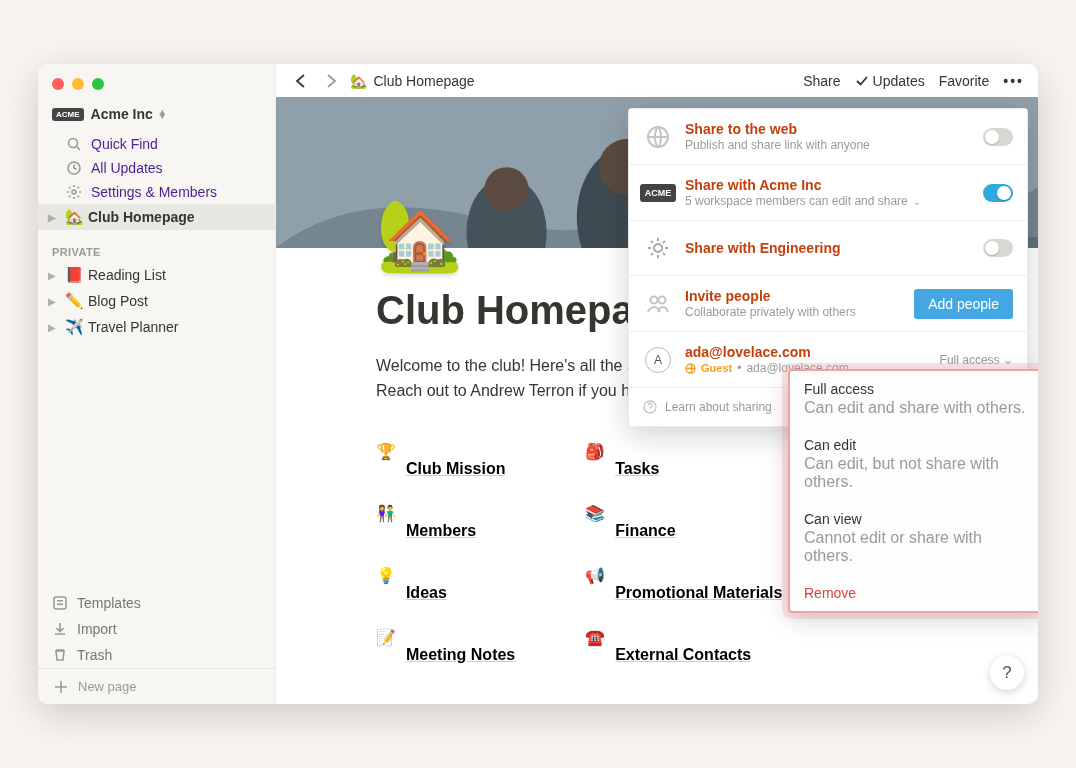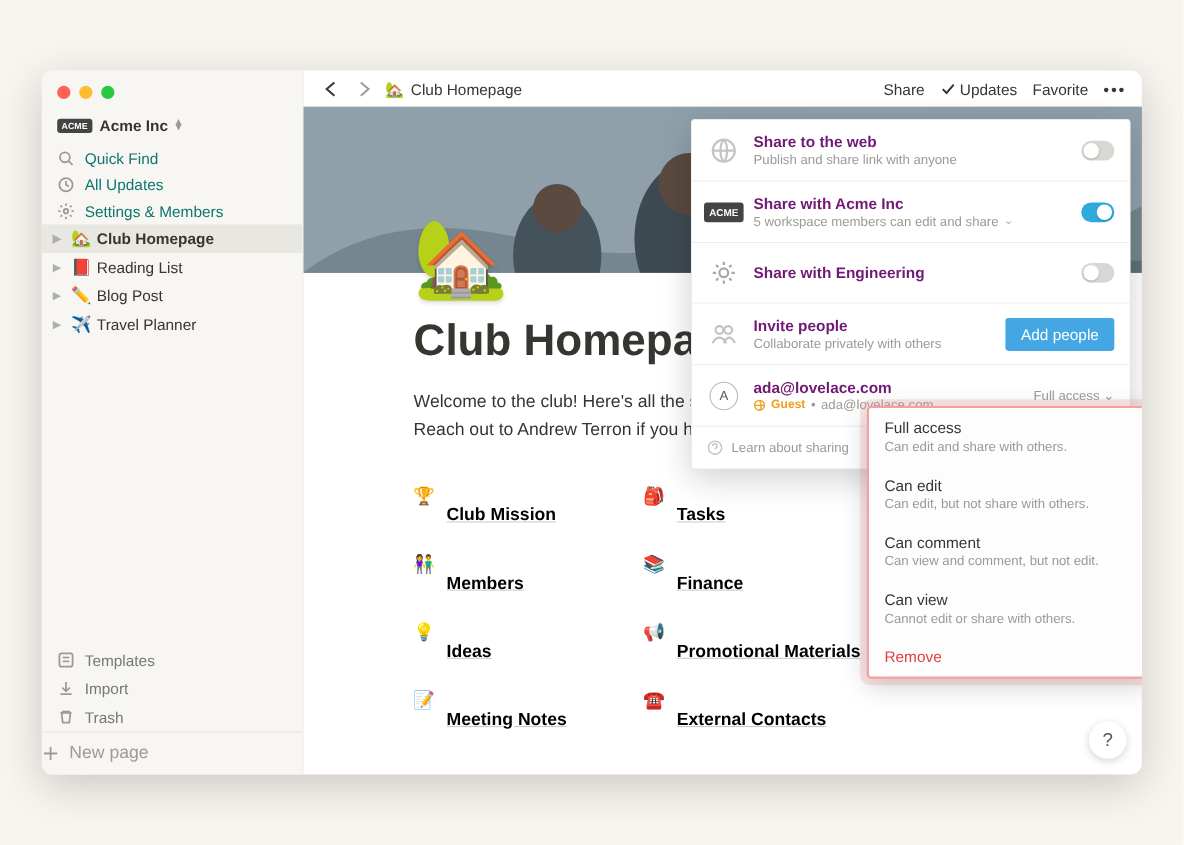--- a/index.html
+++ b/index.html
@@ -34,21 +34,21 @@
 .workspace-btn {
   display: flex; align-items: center; gap: 7px;
   padding: 2px 14px 10px;
   font-weight: 600; font-size: 14px; color: #37352f;
   cursor: pointer;
 }
 .acme-badge { background: #444; color: #fff; font-size: 8px; padding: 2px 4px; border-radius: 3px; font-weight: 700; }
 .ws-chevron { color: #9b9a97; font-size: 10px; display: inline-flex; flex-direction: column; line-height: 4px; }
 .side-item {
   display: flex; align-items: center; gap: 9px;
-  padding: 4px 14px; color: #0f766e; font-size: 14px;
+  padding: 4px 28px; color: #4c1d95; font-size: 14px;
   cursor: pointer;
 }
 .side-item .icon { width: 16px; height: 16px; display: inline-flex; align-items: center; justify-content: center; }
 .side-section {
   padding: 16px 14px 4px;
   font-size: 11px; color: #9b9a97;
   font-weight: 600; letter-spacing: .4px;
 }
 .page-row {
   display: flex; align-items: center; gap: 5px;
@@ -56,21 +56,21 @@
   cursor: pointer;
 }
 .page-row .chev { color: #aeaeae; font-size: 10px; width: 12px; }
 .page-row .emoji { width: 18px; font-size: 15px; }
 .page-row.active { background: #e9e7e2; font-weight: 600; }
 .sidebar-spacer { flex: 1; }
 .sidebar-footer .side-item { color: #777; padding: 5px 14px; }
 .new-page {
   border-top: 1px solid rgba(0,0,0,.07);
   display: flex; align-items: center; gap: 10px;
-  padding: 10px 1px; color: #9b9a97; font-size: 16px;
+  padding: 10px 16px; color: #9b9a97; font-size: 13px;
   cursor: pointer;
 }
 
 .main { flex: 1; position: relative; display: flex; flex-direction: column; }
 .topbar {
   height: 44px; display: flex; align-items: center; padding: 0 14px; gap: 8px;
 }
 .nav-arrow { color: #37352f; width: 22px; height: 22px; display: inline-flex; align-items: center; justify-content: center; cursor: pointer; }
 .breadcrumb { font-size: 14px; color: #37352f; display: flex; align-items: center; gap: 6px; }
 .topbar-right { margin-left: auto; display: flex; align-items: flex-end; gap: 14px; }
@@ -93,42 +93,42 @@
 .popover {
   position: absolute; top: 44px; right: 10px; width: 400px;
   background: #fff; border: 1px solid rgba(0,0,0,.08); border-radius: 4px;
   box-shadow: 0 8px 30px rgba(0,0,0,.18);
   z-index: 5;
 }
 .share-row { display: flex; align-items: center; gap: 12px; padding: 12px 14px; border-bottom: 1px solid #eee; }
 .share-row:last-child { border-bottom: none; }
 .share-icon { width: 30px; height: 30px; display: flex; align-items: center; justify-content: center; }
 .share-text { flex: 1; }
-.share-title { font-size: 14px; font-weight: 600; color: #701a75; }
+.share-title { font-size: 14px; font-weight: 600; color: #c2410c; }
 .share-sub { font-size: 12px; color: #9b9a97; margin-top: 1px; display: flex; align-items: center; gap: 5px; }
 .share-sub .mini-chev { color: #aaa; font-size: 10px; }
 .toggle { width: 30px; height: 18px; border-radius: 10px; background: #d8d7d3; position: relative; cursor: pointer; }
 .toggle .knob { width: 14px; height: 14px; border-radius: 50%; background: #fff; position: absolute; top: 2px; left: 2px; box-shadow: 0 1px 2px rgba(0,0,0,.2); }
 .toggle.on { background: #2eaadc; }
 .toggle.on .knob { left: 14px; }
 .add-people-btn { background: #44a7e3; color: #fff; border: none; padding: 7px 14px; font-size: 14px; border-radius: 3px; cursor: pointer; font-weight: 500; }
 .guest-avatar { width: 26px; height: 26px; border: 1px solid #bbb; border-radius: 50%; display: flex; align-items: center; justify-content: center; font-size: 12px; color: #555; }
 .guest-badge { color: #f0a020; font-size: 11px; font-weight: 600; }
 .access-btn { font-size: 12px; color: #9b9a97; cursor: pointer; }
 .learn-row { display: flex; align-items: center; gap: 8px; padding: 12px 14px; font-size: 12px; color: #9b9a97; }
 
 .access-menu {
   position: absolute; top: 305px; right: -10px; width: 260px;
   background: #fdfdfd; border: 2px solid #f5a0a0; border-radius: 4px;
   box-shadow: 0 6px 24px rgba(0,0,0,.18), 0 0 0 6px rgba(245,160,160,.25);
   z-index: 7;
 }
 .access-item { padding: 10px 14px; cursor: pointer; }
 .access-title { font-size: 14px; color: #37352f; }
-.access-sub { font-size: 12px; color: #9b9a97; margin-top: 2px; }
+.access-sub { font-size: 16px; color: #9b9a97; margin-top: 2px; }
 .access-item.remove .access-title { color: #e03e3e; }
 
 .red-arrow { position: absolute; top: 400px; left: 638px; z-index: 6; }
 
 .help { position: absolute; bottom: 14px; right: 14px; width: 34px; height: 34px; border-radius: 50%; box-shadow: 0 2px 8px rgba(0,0,0,.18); display: flex; align-items: center; justify-content: center; font-size: 17px; color: #555; background: #fff; cursor: pointer; }
 svg { display: block; }
 </style>
 </head>
 <body>
 
@@ -173,20 +173,21 @@
       </span>
       <span>Settings &amp; Members</span>
     </div>
 
     <div class="page-row active">
       <span class="chev">▶</span>
       <span class="emoji">🏡</span>
       <span>Club Homepage</span>
     </div>
 
+    <div class="side-section">PRIVATE</div>
     <div class="page-row">
       <span class="chev">▶</span>
       <span class="emoji">📕</span>
       <span>Reading List</span>
     </div>
     <div class="page-row">
       <span class="chev">▶</span>
       <span class="emoji">✏️</span>
       <span>Blog Post</span>
     </div>
@@ -429,24 +430,20 @@
     <div class="access-menu">
       <div class="access-item">
         <div class="access-title">Full access</div>
         <div class="access-sub">Can edit and share with others.</div>
       </div>
       <div class="access-item">
         <div class="access-title">Can edit</div>
         <div class="access-sub">Can edit, but not share with others.</div>
       </div>
       <div class="access-item">
-        <div class="access-title">Can comment</div>
-        <div class="access-sub">Can view and comment, but not edit.</div>
-      </div>
-      <div class="access-item">
         <div class="access-title">Can view</div>
         <div class="access-sub">Cannot edit or share with others.</div>
       </div>
       <div class="access-item remove">
         <div class="access-title">Remove</div>
       </div>
     </div>
 
     <div class="help">?</div>
   </div>

